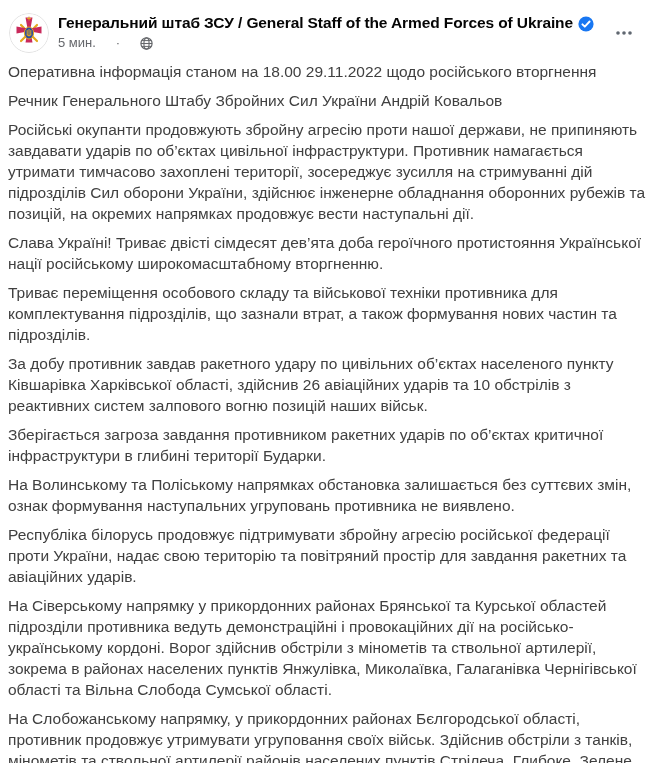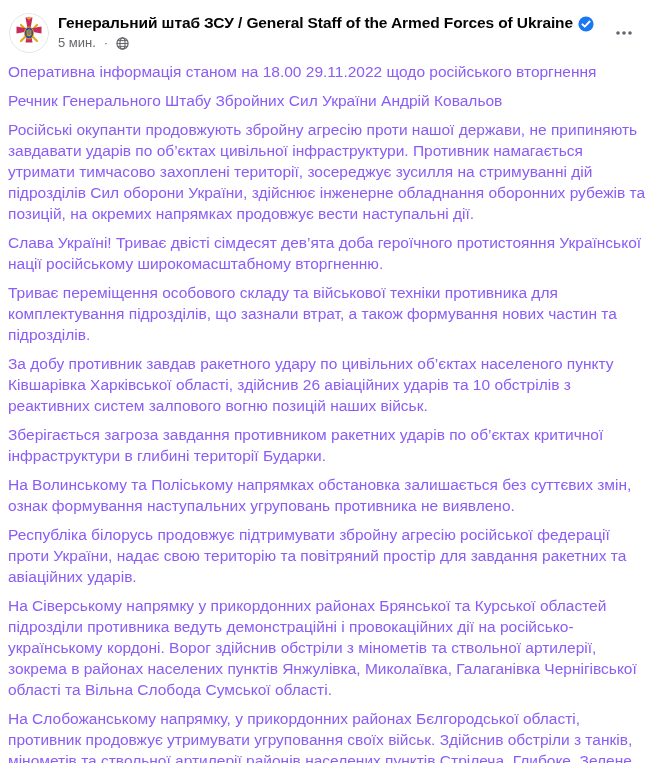--- a/index.html
+++ b/index.html
@@ -46,21 +46,21 @@
     font-weight: 700;
     color: #050505;
     letter-spacing: -0.1px;
     cursor: pointer;
     white-space: nowrap;
   }
   .verified-badge { flex: 0 0 auto; margin-top: 1px; }
   .meta-row {
     display: flex;
     align-items: flex-end;
-    gap: 8px;
+    gap: 20px;
     margin-top: 3px;
     font-size: 13px;
     color: #65676b;
   }
   .timestamp { cursor: pointer; }
   .meta-sep { color: #65676b; }
   .globe { margin-top: 1px; }
   .more-btn {
     flex: 0 0 auto;
     margin-top: 6px;
@@ -71,21 +71,21 @@
     display: flex;
     align-items: center;
     justify-content: center;
   }
   .post-body {
     padding: 6px 14px 0 8px;
   }
   .post-body p {
     font-size: 15.5px;
     line-height: 21px;
-    color: #8b5cf6;
+    color: #404040;
     margin: 0 0 8px 0;
     white-space: pre-wrap;
   }
 </style>
 </head>
 <body>
 
 <div class="post">
 
   <div class="post-header">

